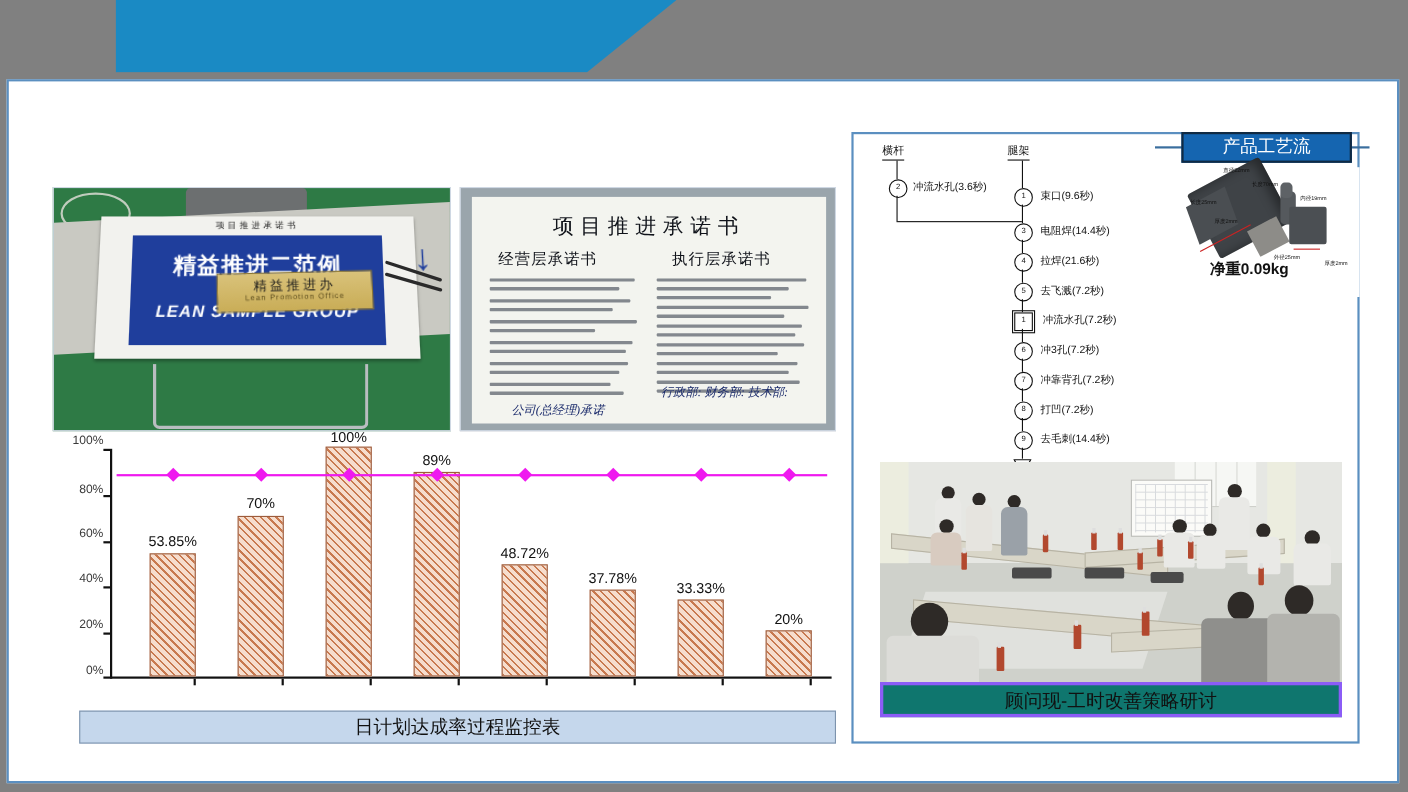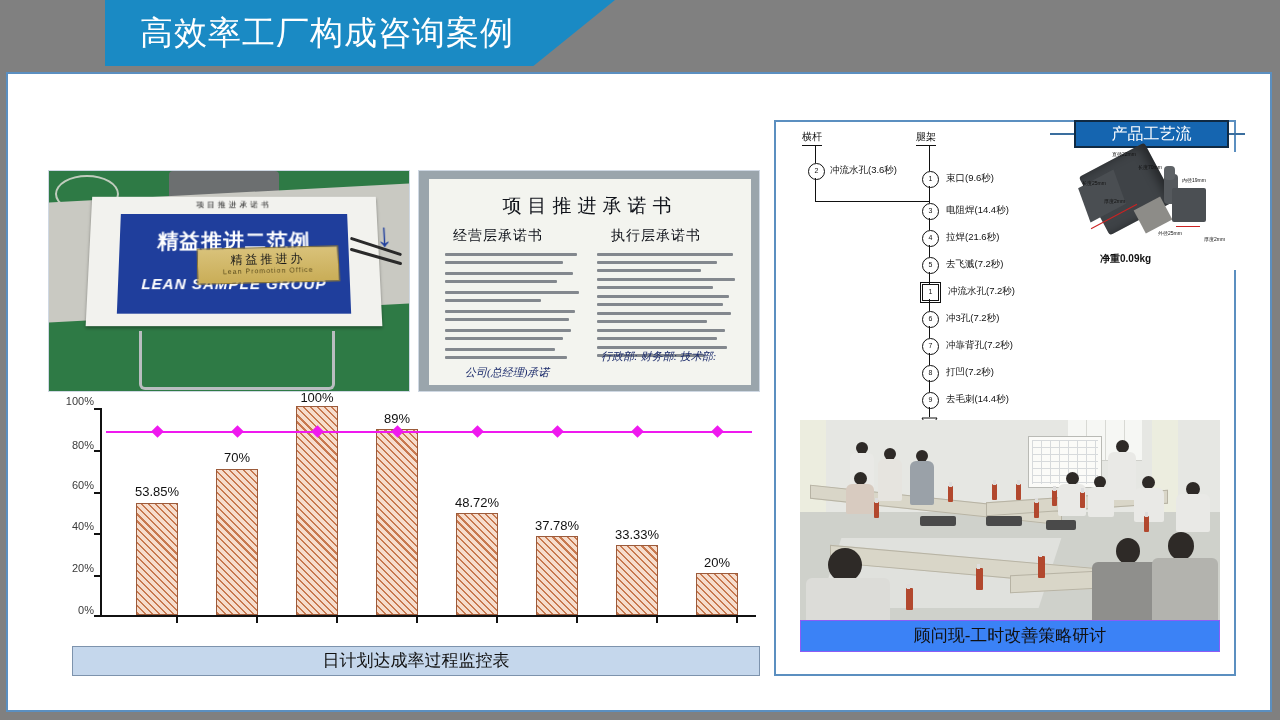--- a/index.html
+++ b/index.html
@@ -149,21 +149,21 @@
     border-radius:3px;transform:rotate(-28deg);box-shadow:inset -6px 0 10px rgba(0,0,0,.4);}
   .prod-a2{position:absolute;left:6px;top:26px;width:40px;height:36px;background:#4a4e52;
     transform:rotate(-28deg) skewX(-8deg);}
   .prod-a3{position:absolute;left:62px;top:50px;width:30px;height:26px;background:#8d8c88;
     transform:rotate(-28deg);}
   .prod-b{position:absolute;left:96px;top:36px;width:34px;height:34px;background:#4b4f53;border-radius:2px;}
   .prod-b2{position:absolute;left:88px;top:22px;width:14px;height:30px;background:#55595d;border-radius:4px;}
   .prod-b3{position:absolute;left:88px;top:14px;width:11px;height:14px;background:#5e6266;border-radius:4px;}
   .dim{position:absolute;font-size:5px;color:#111;white-space:nowrap;}
   .dimline{position:absolute;height:1px;background:#cc2222;}
-  #net-weight{position:absolute;left:24px;top:100px;font-size:10px;color:#111;font-weight:bold;}
+  #net-weight{position:absolute;left:24px;top:84px;font-size:14px;color:#111;font-weight:bold;}
   
   #photo-meeting{
     position:absolute;left:24px;top:298px;width:420px;height:204px;overflow:hidden;
     background:linear-gradient(180deg,#dfe0dc 0%,#c9cac4 45%,#b9bab4 100%);
     border:none;
   }
   .room-wall{position:absolute;left:0;top:0;width:100%;height:92px;background:#e6e7e3;}
   .room-window{position:absolute;left:268px;top:0;width:74px;height:40px;background:#f6f7f4;
     border-bottom:1px solid #cfd0cb;}
   .room-window i{position:absolute;top:0;width:1px;height:100%;background:#d8d9d4;}
@@ -175,30 +175,29 @@
   .floor{position:absolute;left:0;top:92px;width:100%;height:112px;background:#cfd1cb;}
   .floor-shine{position:absolute;left:30px;top:118px;width:220px;height:70px;background:rgba(255,255,255,.35);transform:skewX(-18deg);}
   .mtable{position:absolute;background:#d9d6c8;border:1px solid #b7b3a4;}
   .chair{position:absolute;background:#4a4a4a;border-radius:2px;}
   .head{position:absolute;border-radius:50%;background:#2e2a27;}
   .body-w{position:absolute;background:#e9e9e6;border-radius:6px 6px 2px 2px;}
   .bottle{position:absolute;width:5px;height:16px;background:#b2482e;border-radius:1px;}
   .bottle::after{content:"";position:absolute;left:1px;top:-4px;width:3px;height:5px;background:#dedede;}
   #meeting-caption{
     position:absolute;left:24px;top:498px;width:420px;height:32px;
-    background:#3b82f6;border:1px solid #8b5cf6;box-sizing:border-box;
+    background:#0f766e;border:3px solid #8b5cf6;box-sizing:border-box;
     text-align:center;font-size:17px;line-height:30px;color:#111;
   }
 </style>
 </head>
 <body>
 
 <div id="header-band">
   <div id="title-banner"></div>
-  <div id="title-text">高效率工厂构成咨询案例</div>
 </div>
 
 <div id="slide">
 
 
   <div class="photo" id="photo-commitment-board">
     <div class="p1-chairback"></div>
     <div class="p1-cord"></div>
     <div class="p1-desk"></div>
     <div class="p1-board">

